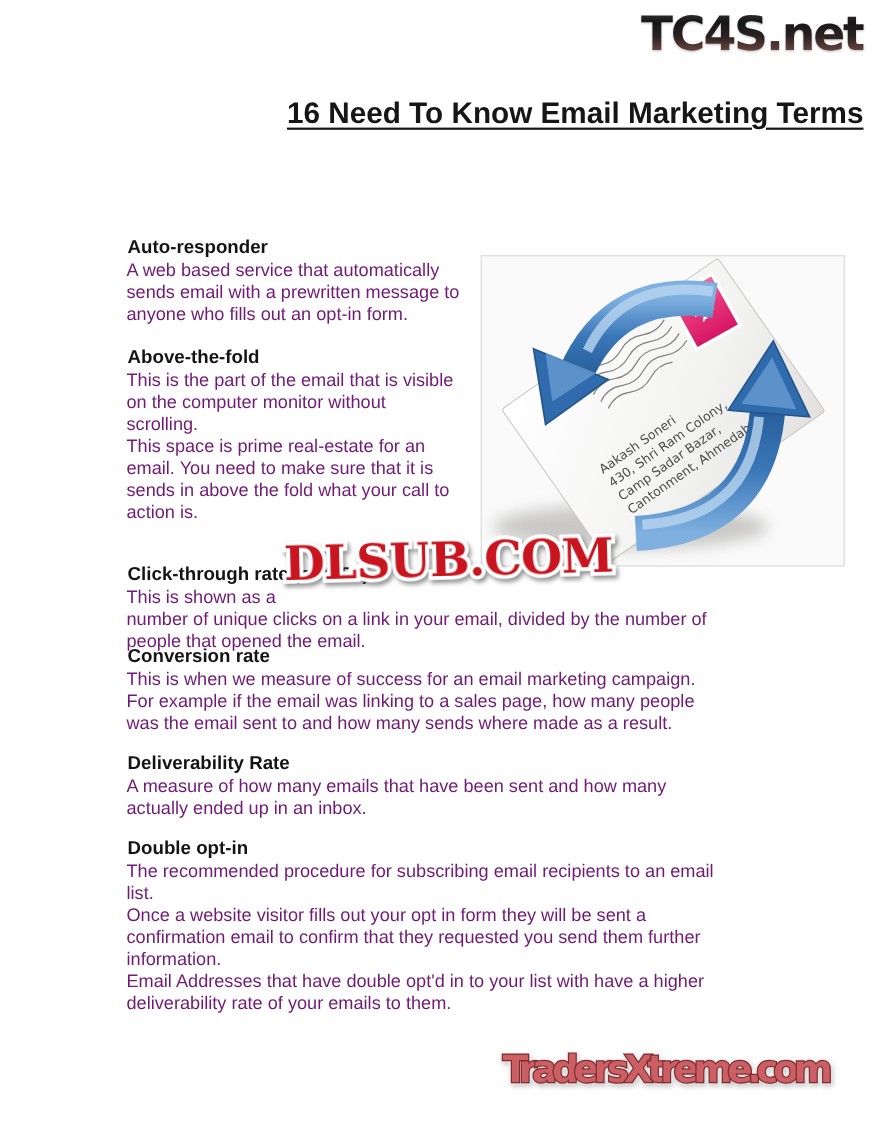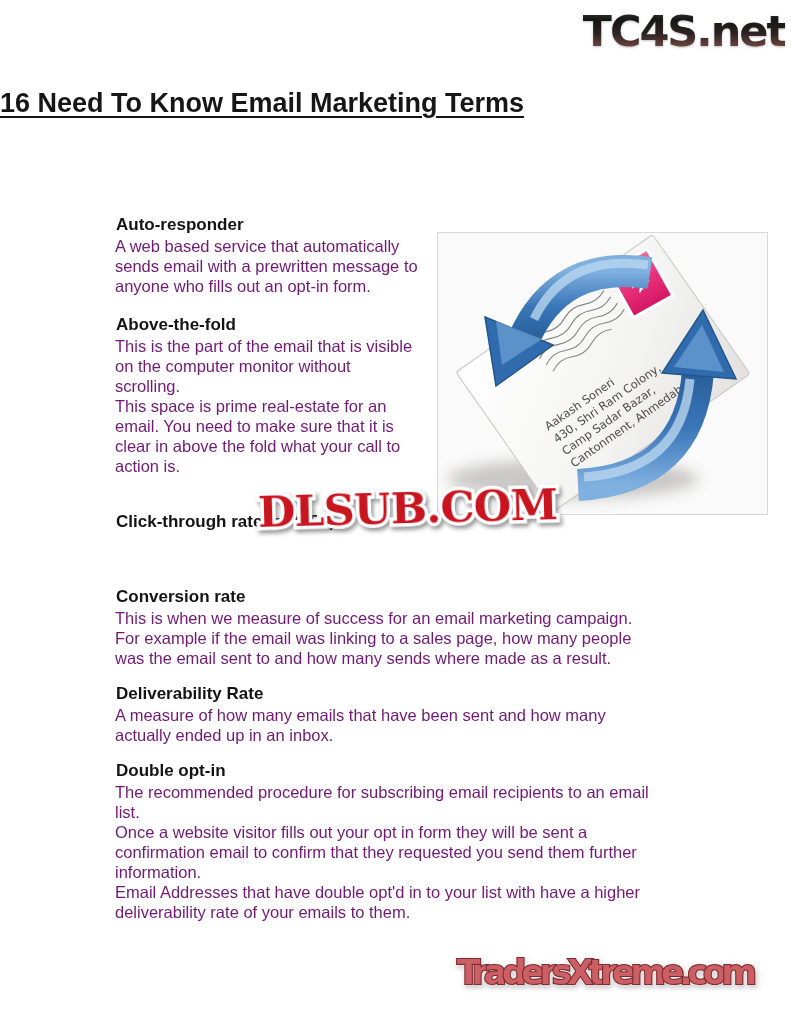--- a/index.html
+++ b/index.html
@@ -13,21 +13,21 @@
   .logo{
     position:absolute;top:4px;right:6px;height:54px;line-height:54px;
     font-family:"DejaVu Sans", sans-serif;
     font-weight:bold;font-size:43px;letter-spacing:-2px;
     background:linear-gradient(180deg,#4a4a4a 0%,#161616 30%,#2c2323 55%,#6e4640 80%,#9c7068 100%);
     -webkit-background-clip:text;background-clip:text;color:transparent;
     filter:drop-shadow(0 1px 1px rgba(0,0,0,0.25));
   }
   
   .page-title{
-    position:absolute;top:88px;left:0;width:785px;text-align:left;
+    position:absolute;top:88px;left:0;width:785px;text-align:right;
     font-size:27px;font-weight:bold;color:#161616;
     text-decoration:underline;text-underline-offset:4px;text-decoration-thickness:2px;
     letter-spacing:0px;
   }
   
   .section{position:absolute;left:115px;width:580px;}
   .section h3{
     margin:1px;font-size:17px;font-weight:bold;color:#141414;line-height:20px;
   }
   .section p{
@@ -69,25 +69,28 @@
 sends email with a prewritten message to
 anyone who fills out an opt-in form.</p>
 </div>
 <div class="section s1">
   <h3>Above-the-fold</h3>
   <p>This is the part of the email that is visible
 on the computer monitor without
 scrolling.
 This space is prime real-estate for an
 email. You need to make sure that it is
-clear in above the fold what your call to
+sends in above the fold what your call to
 action is.</p>
 </div>
 <div class="section s2">
   <h3>Click-through rate (or CTR)</h3>
+  <p>This is shown as a
+number of unique clicks on a link in your email, divided by the number of
+people that opened the email.</p>
 </div>
 <div class="section s3">
   <h3>Conversion rate</h3>
   <p>This is when we measure of success for an email marketing campaign.
 For example if the email was linking to a sales page, how many people
 was the email sent to and how many sends where made as a result.</p>
 </div>
 <div class="section s4">
   <h3>Deliverability Rate</h3>
   <p>A measure of how many emails that have been sent and how many

